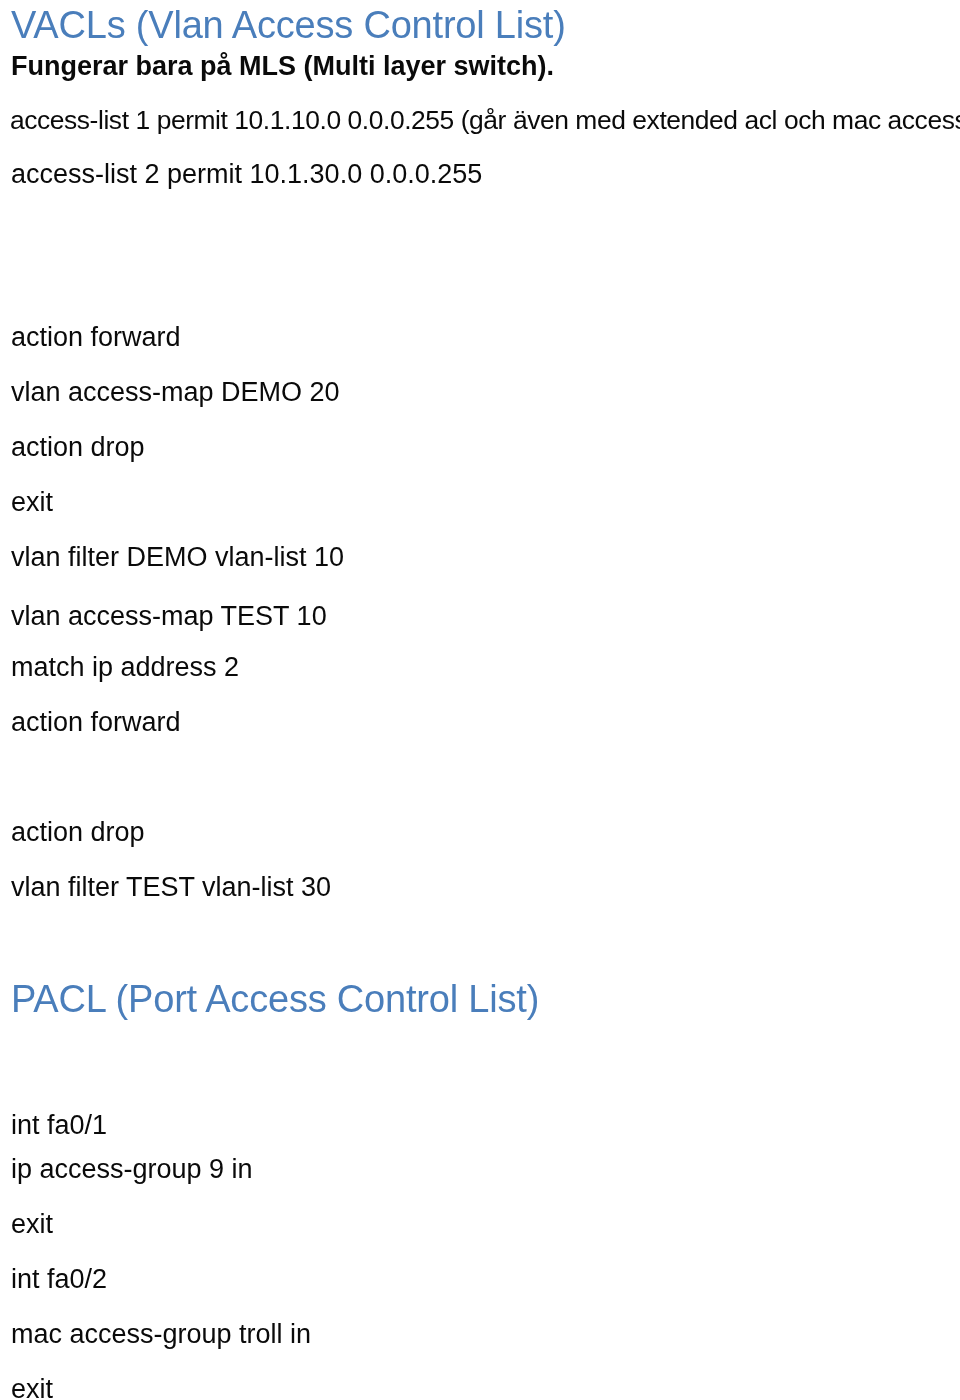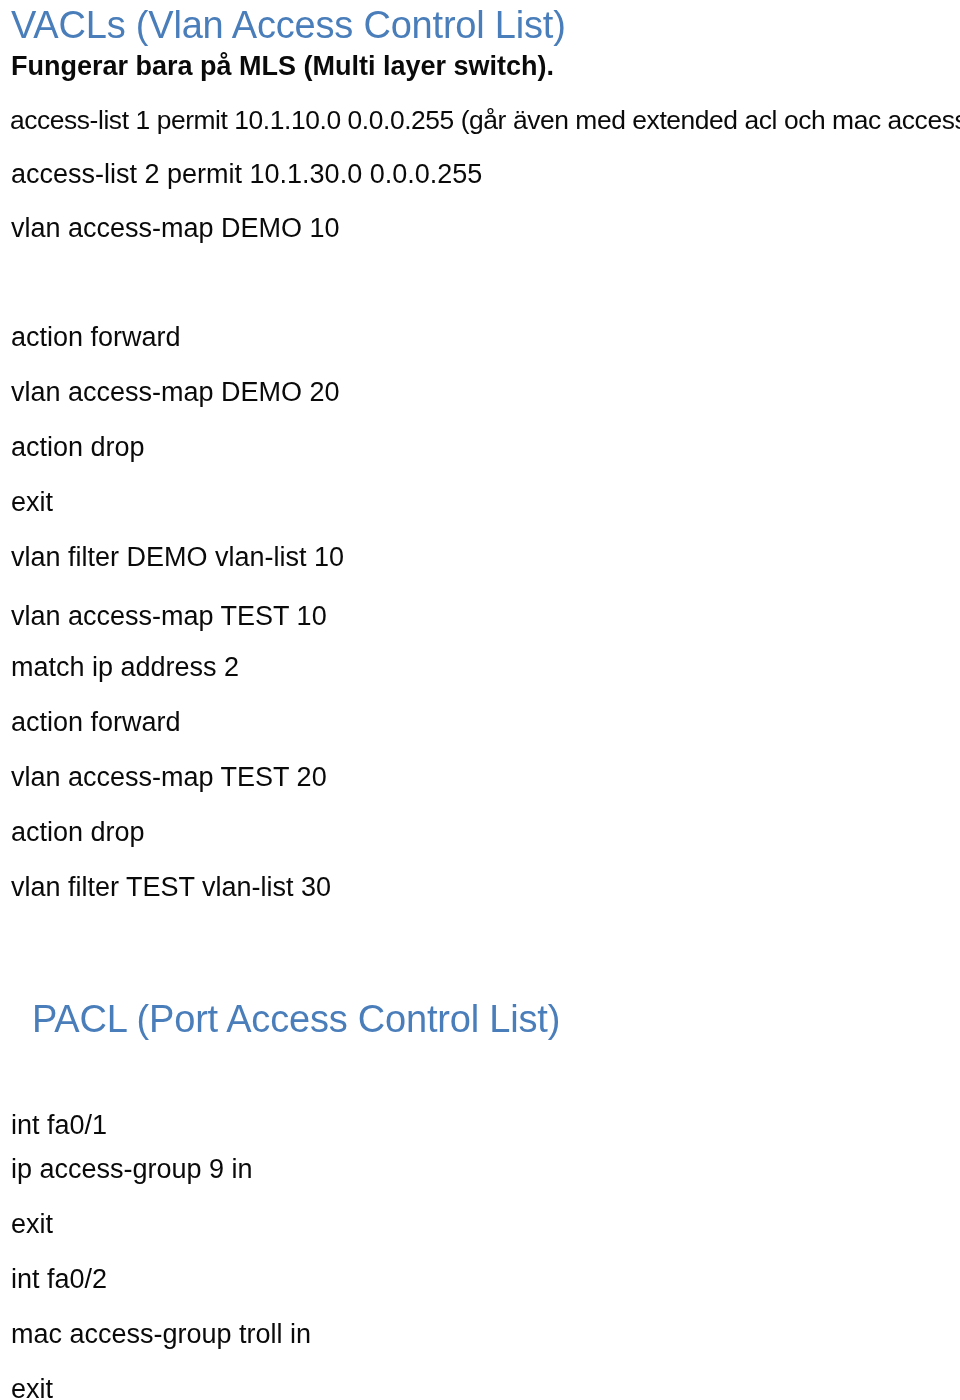--- a/index.html
+++ b/index.html
@@ -62,46 +62,44 @@
 <div class="page">
 
   <div class="row section-heading" style="top:6px;">VACLs (Vlan Access Control List)</div>
 
   <div class="row subtitle" style="top:53px;">Fungerar bara på MLS (Multi layer switch).</div>
 
   <div class="row wide body-line" style="top:107px;">access-list 1 permit 10.1.10.0 0.0.0.255 (går även med extended acl och mac access-list)</div>
 
   <div class="row body-line" style="top:161px;">access-list 2 permit 10.1.30.0 0.0.0.255</div>
 
-  <div class="row body-line" style="top:215px;">vlan access-map DEMO 10</div>
 
 
   <div class="row body-line" style="top:324px;">action forward</div>
 
   <div class="row body-line" style="top:379px;">vlan access-map DEMO 20</div>
 
   <div class="row body-line" style="top:434px;">action drop</div>
 
   <div class="row body-line" style="top:489px;">exit</div>
 
   <div class="row body-line" style="top:544px;">vlan filter DEMO vlan-list 10</div>
 
   <div class="row body-line" style="top:603px;">vlan access-map TEST 10</div>
 
   <div class="row body-line" style="top:654px;">match ip address 2</div>
 
   <div class="row body-line" style="top:709px;">action forward</div>
 
-  <div class="row body-line" style="top:764px;">vlan access-map TEST 20</div>
 
   <div class="row body-line" style="top:819px;">action drop</div>
 
   <div class="row body-line" style="top:874px;">vlan filter TEST vlan-list 30</div>
 
-  <div class="row section-heading" style="top:1000px;margin-left:21px;">PACL (Port Access Control List)</div>
+  <div class="row section-heading" style="top:980px;">PACL (Port Access Control List)</div>
 
 
   <div class="row body-line" style="top:1101px;margin-top:11px;">int fa0/1</div>
 
   <div class="row body-line" style="top:1156px;">ip access-group 9 in</div>
 
   <div class="row body-line" style="top:1211px;">exit</div>
 
   <div class="row body-line" style="top:1266px;">int fa0/2</div>
 

